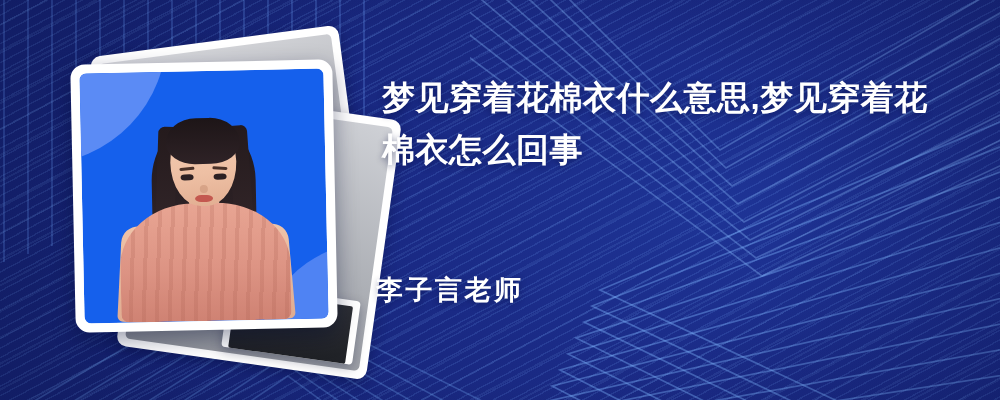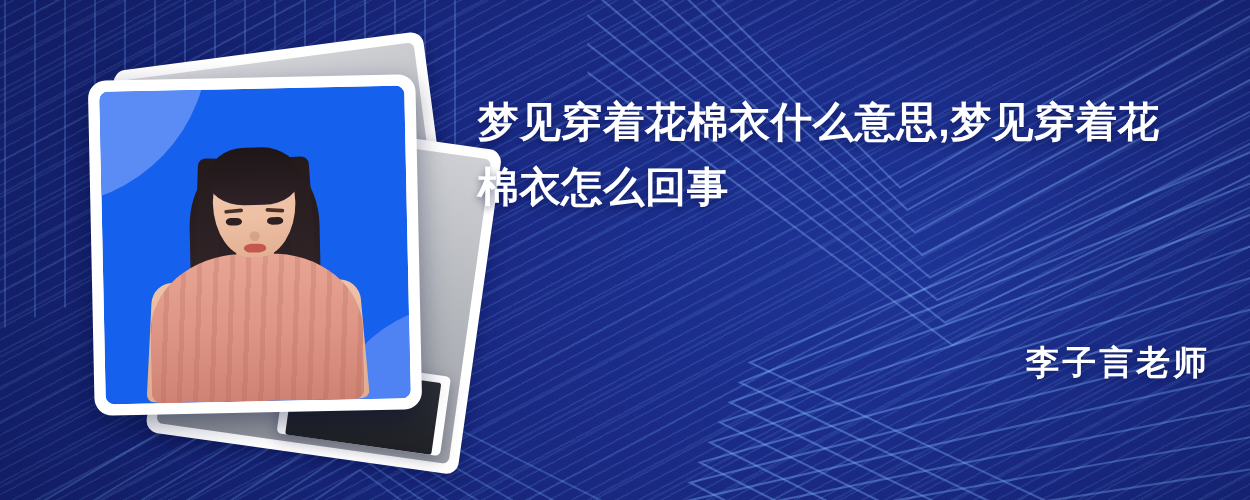--- a/index.html
+++ b/index.html
@@ -261,23 +261,22 @@
     font-size:33px;
     line-height:52px;
     font-weight:bold;
     letter-spacing:0.5px;
     text-shadow:0 2px 6px rgba(4,12,60,0.45);
     max-width:555px;
   }
 
   .byline {
     position:absolute;
-    left:408px; top:272px;
+    left:376px; top:272px;
     width:560px;
-    text-align:right;
   }
   .author {
     color:#ffffff;
     font-size:27px;
     font-weight:bold;
     letter-spacing:2.5px;
     line-height:36px;
     text-shadow:0 2px 6px rgba(4,12,60,0.45);
   }
   .role {

